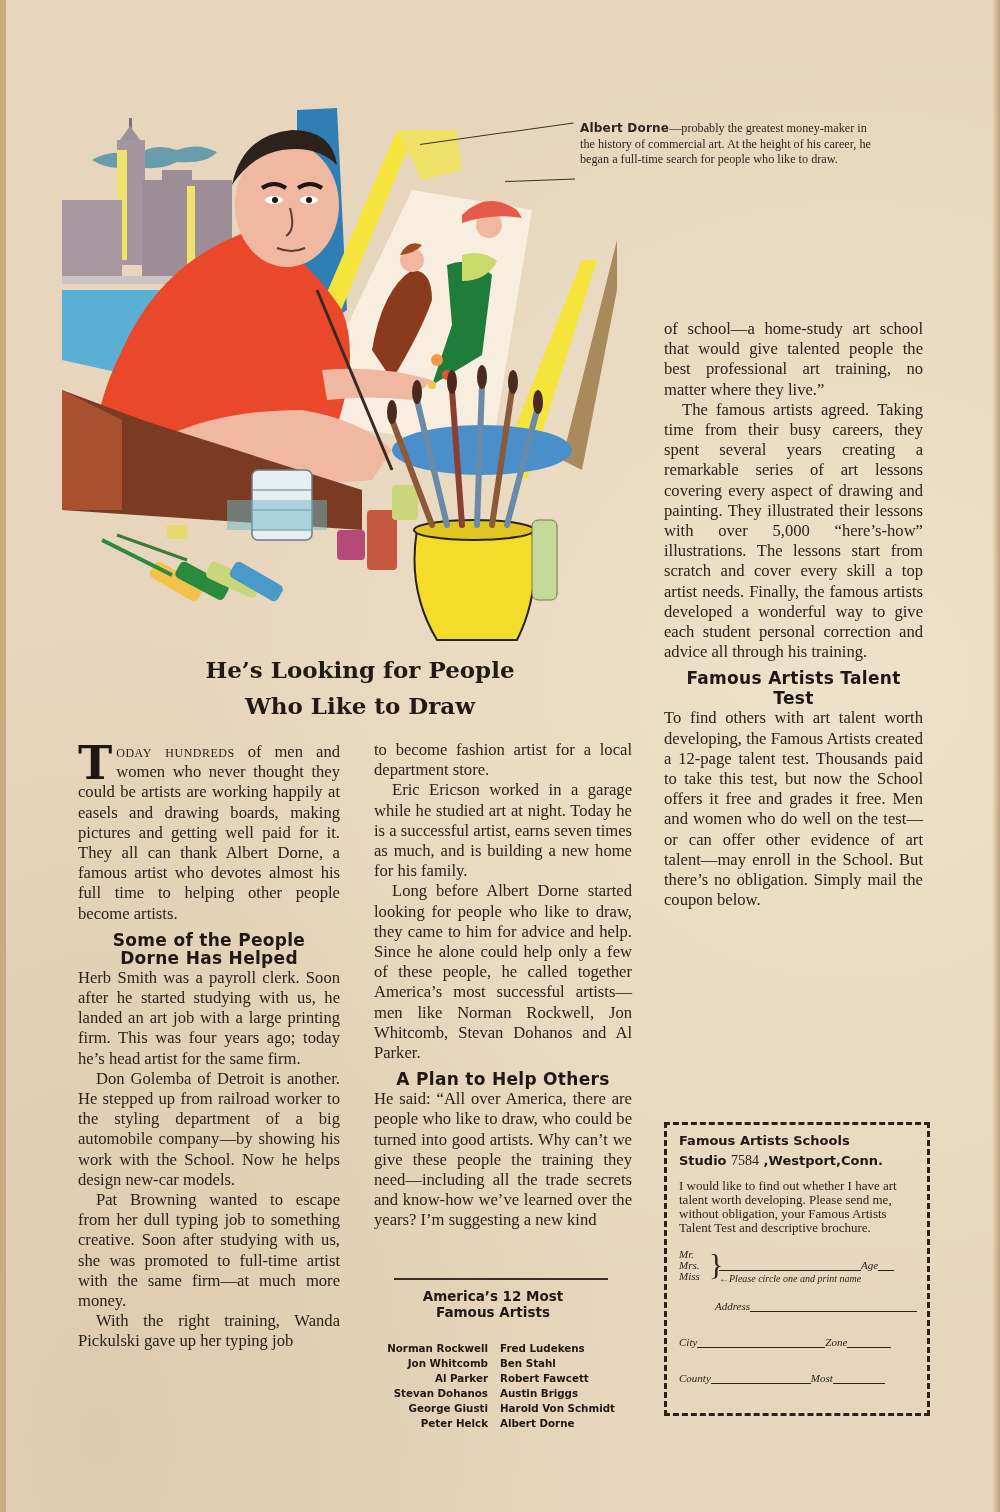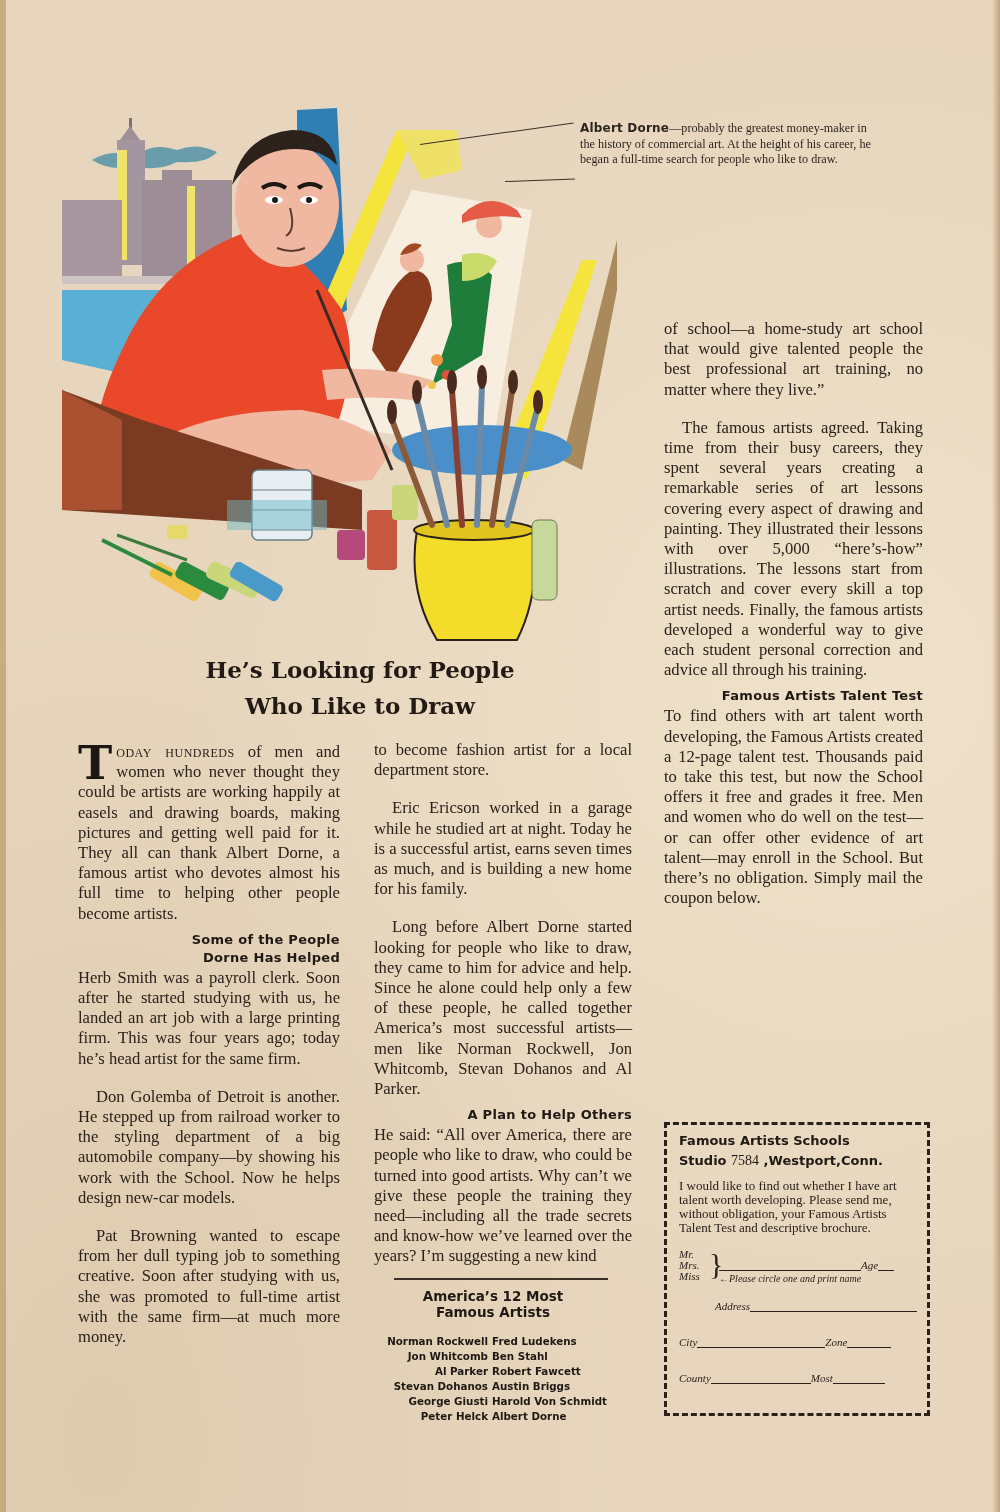--- a/index.html
+++ b/index.html
@@ -28,42 +28,42 @@
 
   
   .headline {
     position:absolute; left:120px; top:652px; width:480px; text-align:center;
     font-family:"DejaVu Serif", serif; font-weight:bold; font-size:23px; line-height:36px; color:#231a15;
   }
 
   
   .col { position:absolute; font-size:16.6px; line-height:20.2px; color:#2a211b; text-align:justify; }
   .col p { margin:0; }
-  .col p.ind { text-indent:18px;margin-top:18px; }
+  .col p.ind { text-indent:18px; }
   .col1 { left:78px; top:742px; width:262px; }
   .col2 { left:374px; top:740px; width:258px; }
   .col3 { left:664px; top:319px; width:259px; }
   .subhead {
-    font-family:"DejaVu Sans", sans-serif; font-weight:bold; font-size:13px; line-height:20px;
-    letter-spacing:0.3px; margin:6px 0 0 0; color:#1f1814; text-align:right;
+    font-family:"DejaVu Sans", sans-serif; font-weight:bold; font-size:17px; line-height:20px;
+    letter-spacing:0.3px; margin:6px 0 0 0; color:#1f1814; text-align:center;
   }
   .dropcap {
     float:left; font-family:"DejaVu Serif", serif; font-weight:bold; font-size:46px; line-height:38px;
     margin:2px 4px 0 0; color:#1d1611;
   }
   .sc { font-variant: small-caps; letter-spacing:0.5px; }
 
   
   .artists { position:absolute; left:368px; top:1278px; width:250px; }
   .artists-rule { height:2px; background:#3a3028; margin:0 0 0 26px; width:214px; }
   .artists-title {
     text-align:center; font-family:"DejaVu Sans", sans-serif; font-weight:bold;
     font-size:13.5px; line-height:16px; margin-top:8px; color:#1f1814;
   }
-  .artists-grid { display:grid; grid-template-columns: 120px 130px; margin-top:14px; column-gap:4px; }
+  .artists-grid { display:grid; grid-template-columns: 120px 130px; margin-top:21px; column-gap:12px; }
   .artists-grid span {
     font-family:"DejaVu Sans", sans-serif; font-weight:bold; font-size:10.3px; line-height:15px; color:#1f1814;
     white-space:nowrap;
   }
   .artists-grid .l { text-align:right; }
   .artists-grid .r { text-align:left; }
 
   
   .coupon {
     position:absolute; left:664px; top:1122px; width:266px; height:294px;
@@ -204,20 +204,21 @@
 
 <div class="col col1">
   <p><span class="dropcap">T</span><span class="sc">oday hundreds</span><span> of men and women who never thought they could be artists are working happily at easels and drawing boards, making pictures and getting well paid for it. They all can thank Albert Dorne, a famous artist who devotes almost his full time to helping other people become artists.</span></p>
   <div class="subhead">
     <div>Some of the People</div>
     <div style="margin-top:-2px;">Dorne Has Helped</div>
   </div>
   <p>Herb Smith was a payroll clerk. Soon after he started studying with us, he landed an art job with a large printing firm. This was four years ago; today he’s head artist for the same firm.</p>
   <p class="ind">Don Golemba of Detroit is another. He stepped up from railroad worker to the styling department of a big automobile company—by showing his work with the School. Now he helps design new-car models.</p>
   <p class="ind">Pat Browning wanted to escape from her dull typing job to something creative. Soon after studying with us, she was promoted to full-time artist with the same firm—at much more money.</p>
+  <p class="ind">With the right training, Wanda Pickulski gave up her typing job</p>
 </div>
 
 <div class="col col2">
   <p>to become fashion artist for a local department store.</p>
   <p class="ind">Eric Ericson worked in a garage while he studied art at night. Today he is a successful artist, earns seven times as much, and is building a new home for his family.</p>
   <p class="ind">Long before Albert Dorne started looking for people who like to draw, they came to him for advice and help. Since he alone could help only a few of these people, he called together America’s most successful artists—men like Norman Rockwell, Jon Whitcomb, Stevan Dohanos and Al Parker.</p>
   <div class="subhead">A Plan to Help Others</div>
   <p>He said: “All over America, there are people who like to draw, who could be turned into good artists. Why can’t we give these people the training they need—including all the trade secrets and know-how we’ve learned over the years? I’m suggesting a new kind</p>
 </div>
 

